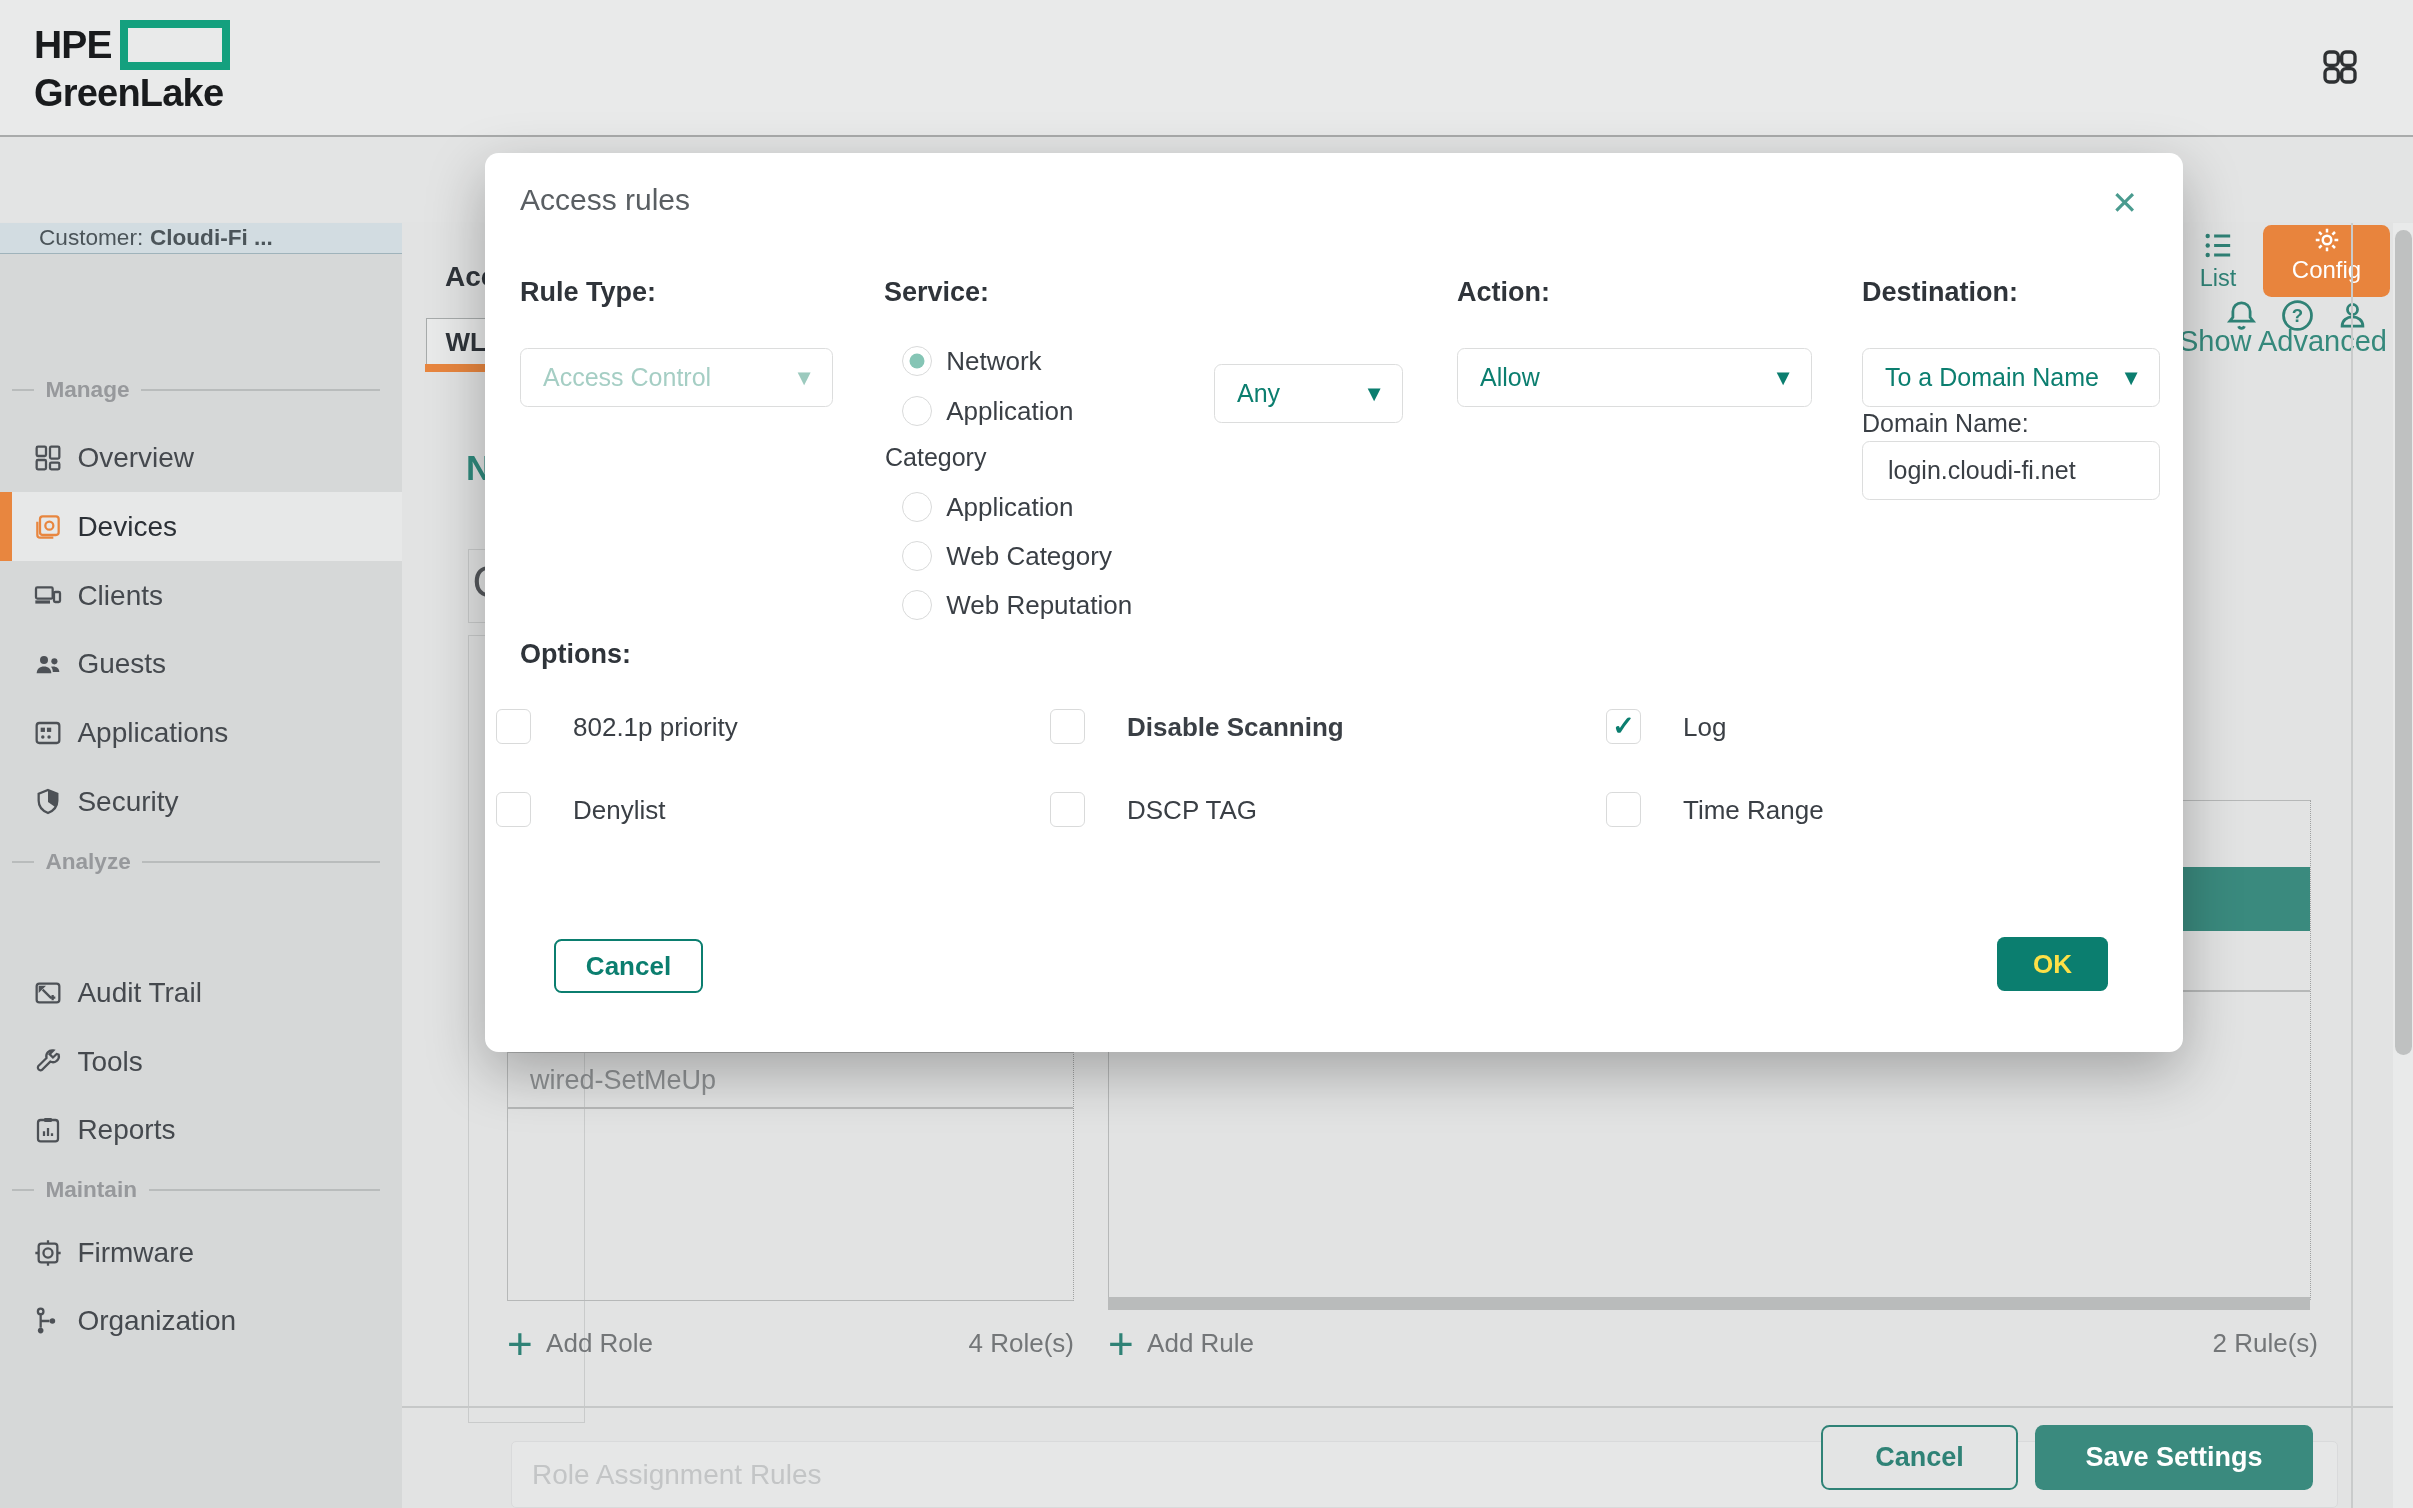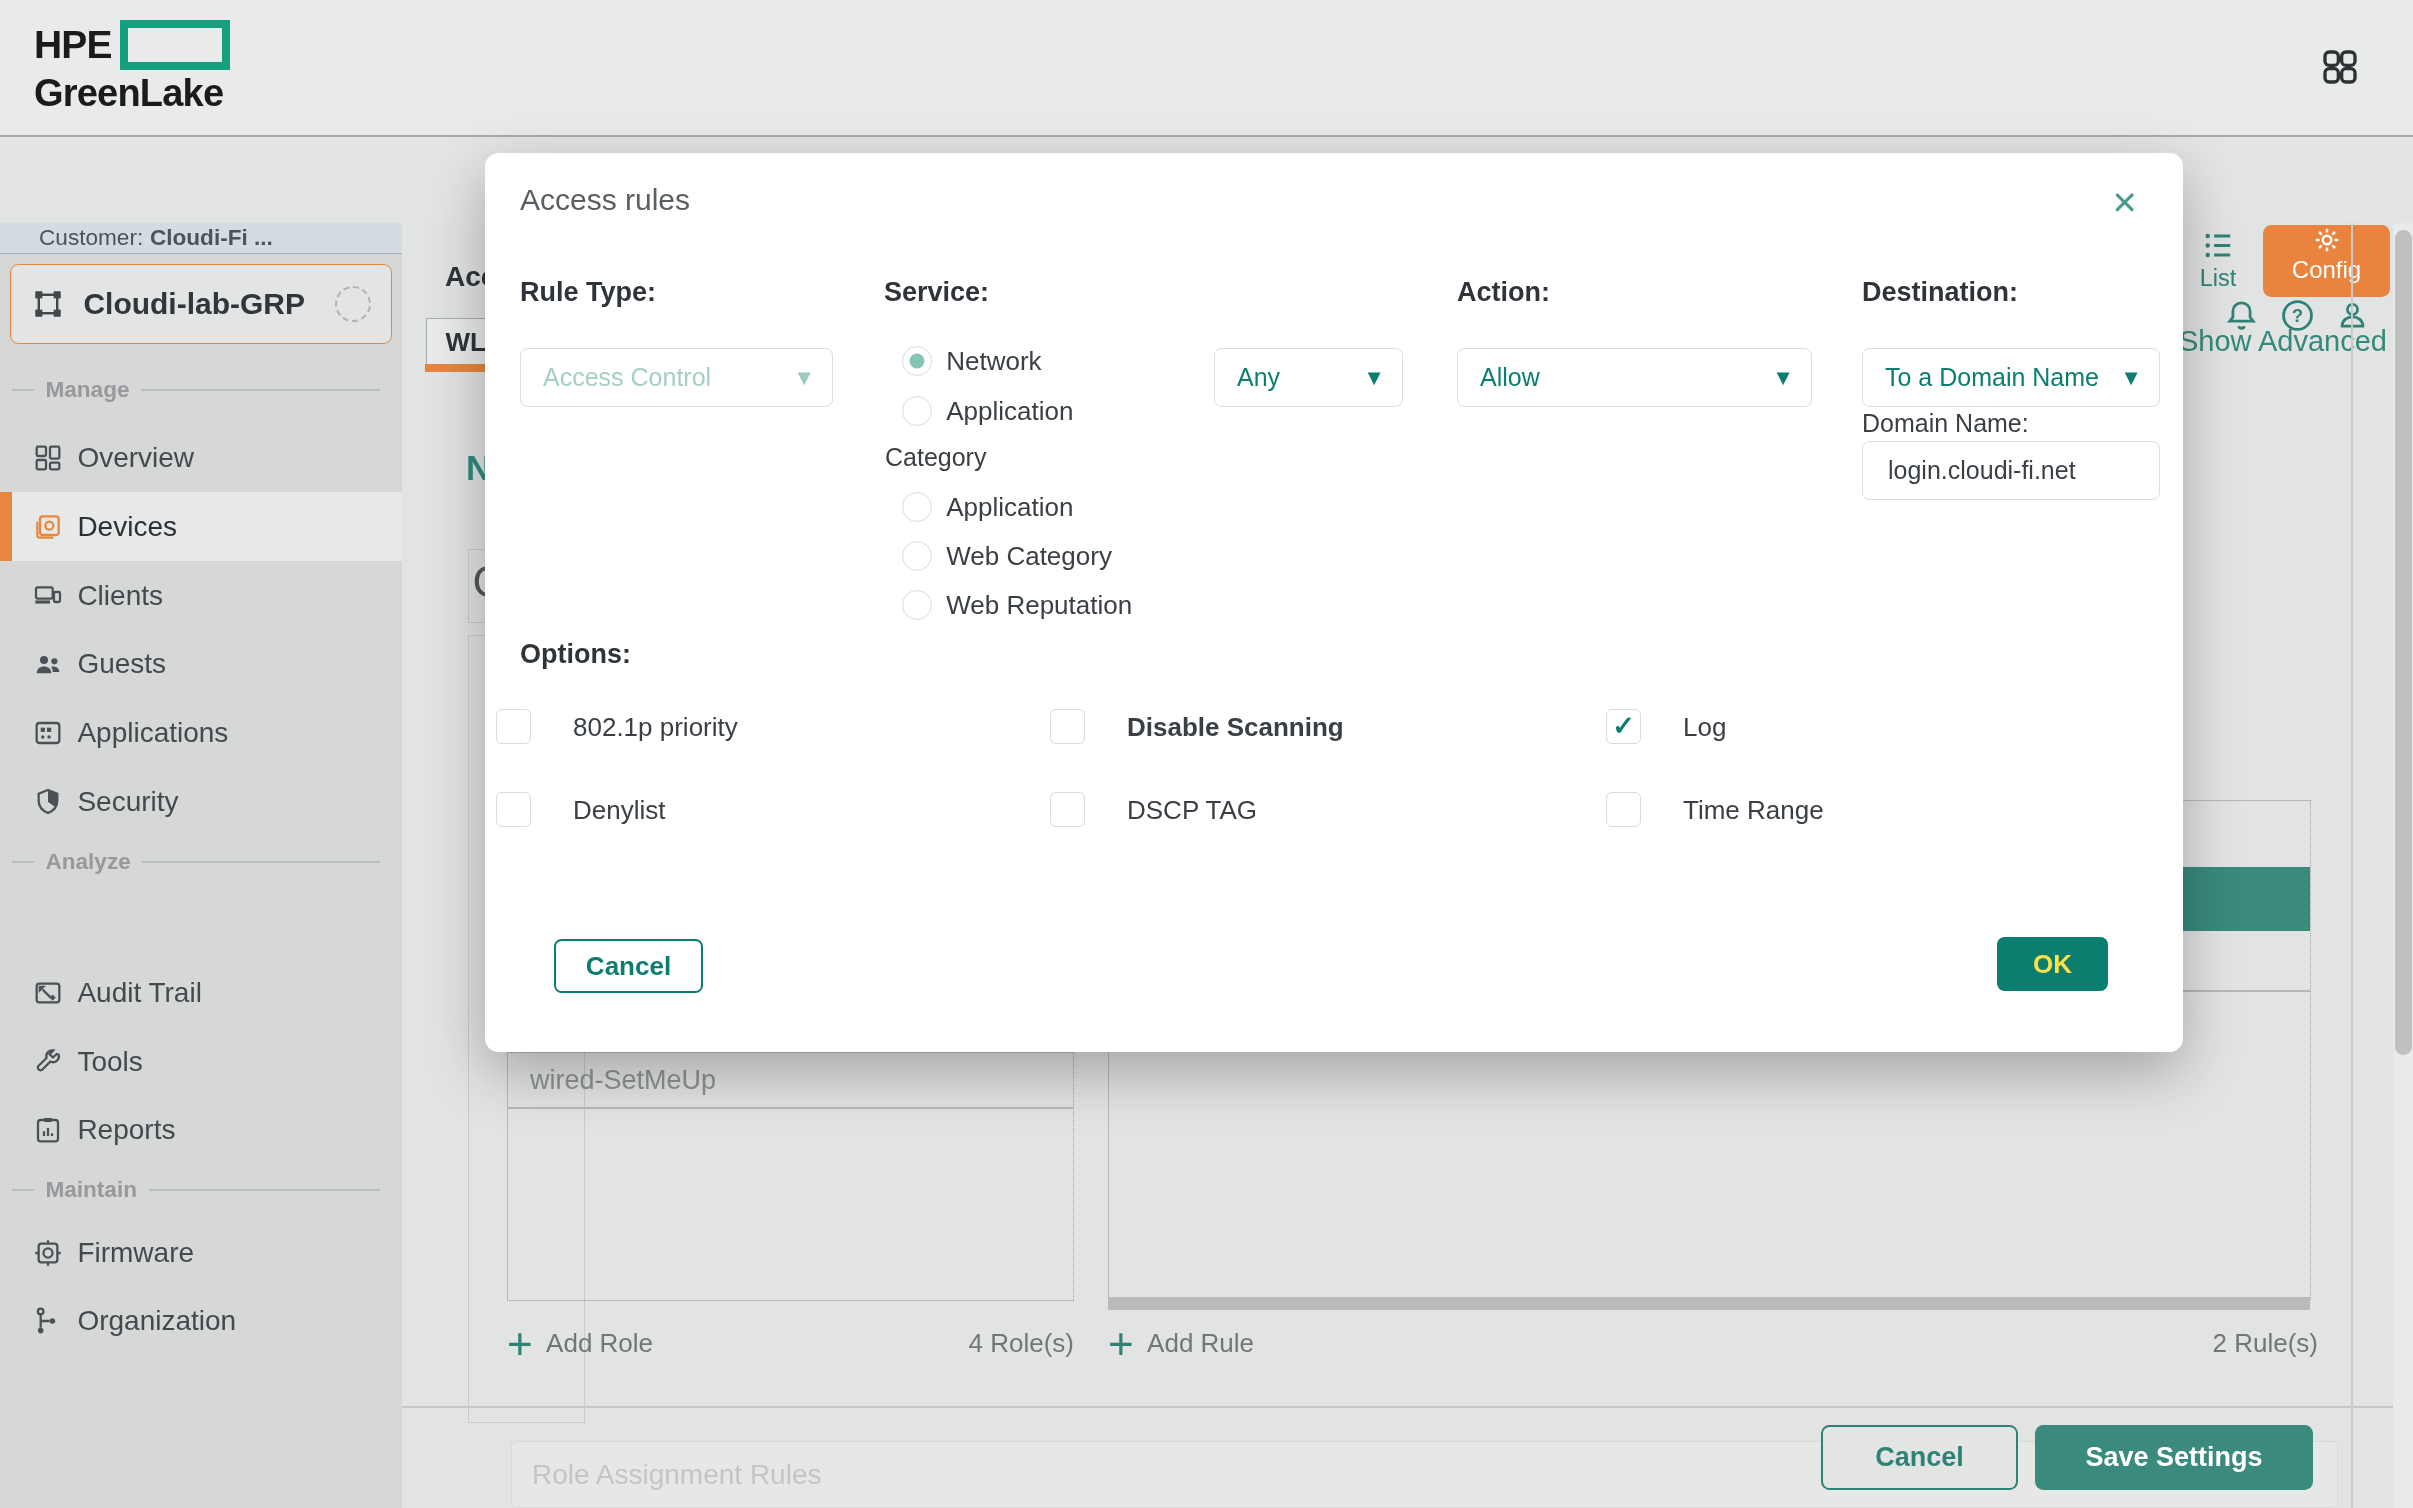--- a/index.html
+++ b/index.html
@@ -177,31 +177,20 @@
       </svg>
     </div>
   </div>
 
   <div class="abs sidebar">
     <div class="abs cust">
       <span>Customer:</span>
       <b>Cloudi-Fi ...</b>
     </div>
 
-    <div class="abs grpbox">
-      <svg width="34" height="34" viewBox="0 0 24 24" fill="none" stroke="#42464b" stroke-width="1.7">
-        <rect x="5.5" y="5.5" width="13" height="13"></rect>
-        <rect x="3" y="3" width="5" height="5" fill="#42464b" stroke="none"></rect>
-        <rect x="16" y="3" width="5" height="5" fill="#42464b" stroke="none"></rect>
-        <rect x="3" y="16" width="5" height="5" fill="#42464b" stroke="none"></rect>
-        <rect x="16" y="16" width="5" height="5" fill="#42464b" stroke="none"></rect>
-      </svg>
-      <span class="gname">Cloudi-lab-GRP</span>
-      <span class="dash-circle"></span>
-    </div>
 
     <div class="abs sec-label" style="left:0;top:150px;width:402px;box-sizing:border-box;">
       <span class="d1"></span>
         <span class="t">Manage</span>
         <span class="d2"></span>
     </div>
 
     <div class="abs nav-item" style="top:200px;">
       <svg class="nicon" viewBox="0 0 24 24" fill="none" stroke="currentColor" stroke-width="1.7">
         <rect x="3.5" y="3.5" width="7" height="7" rx="1"></rect>
@@ -415,21 +404,21 @@
     </div>
     <div class="abs radio-row" style="left:417px;top:386px;">
       <span class="radio"></span>
       <span class="rl">Web Category</span>
     </div>
     <div class="abs radio-row" style="left:417px;top:435px;">
       <span class="radio"></span>
       <span class="rl">Web Reputation</span>
     </div>
 
-    <div class="abs dd" style="left:729px;top:195px;width:189px;height:59px;">
+    <div class="abs dd" style="left:729px;top:211px;width:189px;height:59px;">
       <span class="val">Any</span>
       <span class="caret">▼</span>
     </div>
 
     <div class="abs dd" style="left:972px;top:195px;width:355px;height:59px;">
       <span class="val">Allow</span>
       <span class="caret">▼</span>
     </div>
 
     <div class="abs dd" style="left:1377px;top:195px;width:298px;height:59px;">

